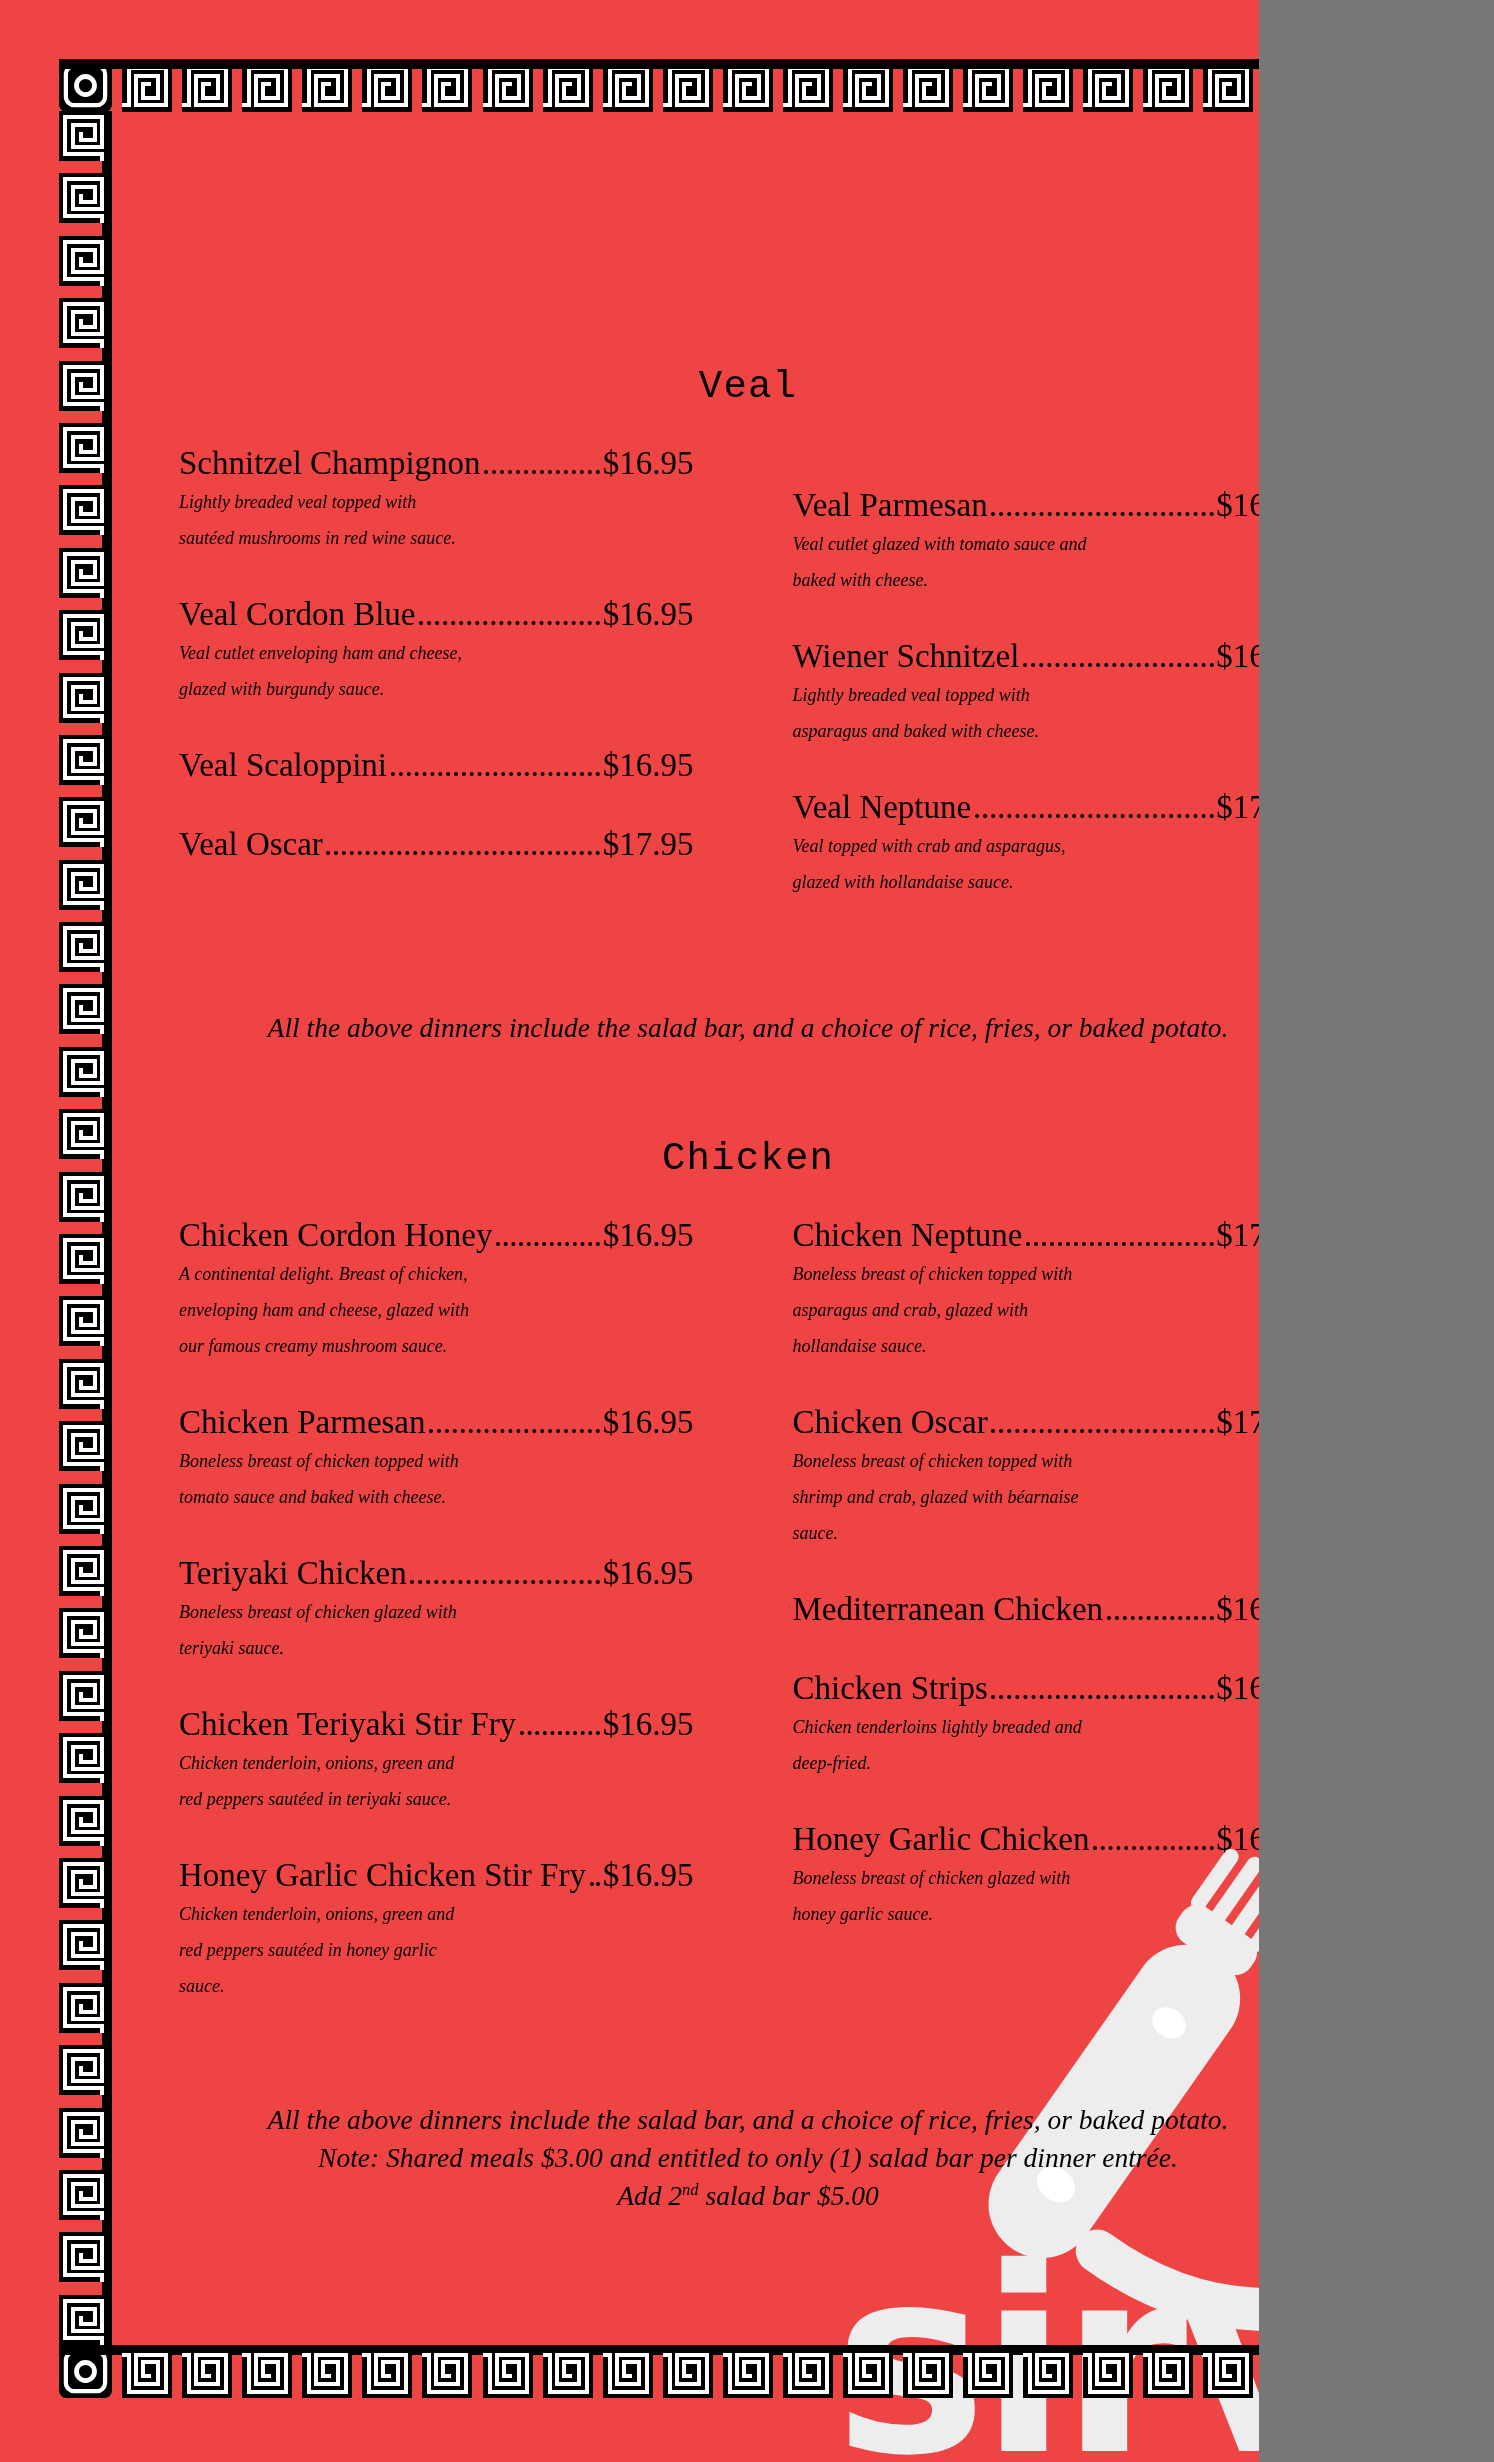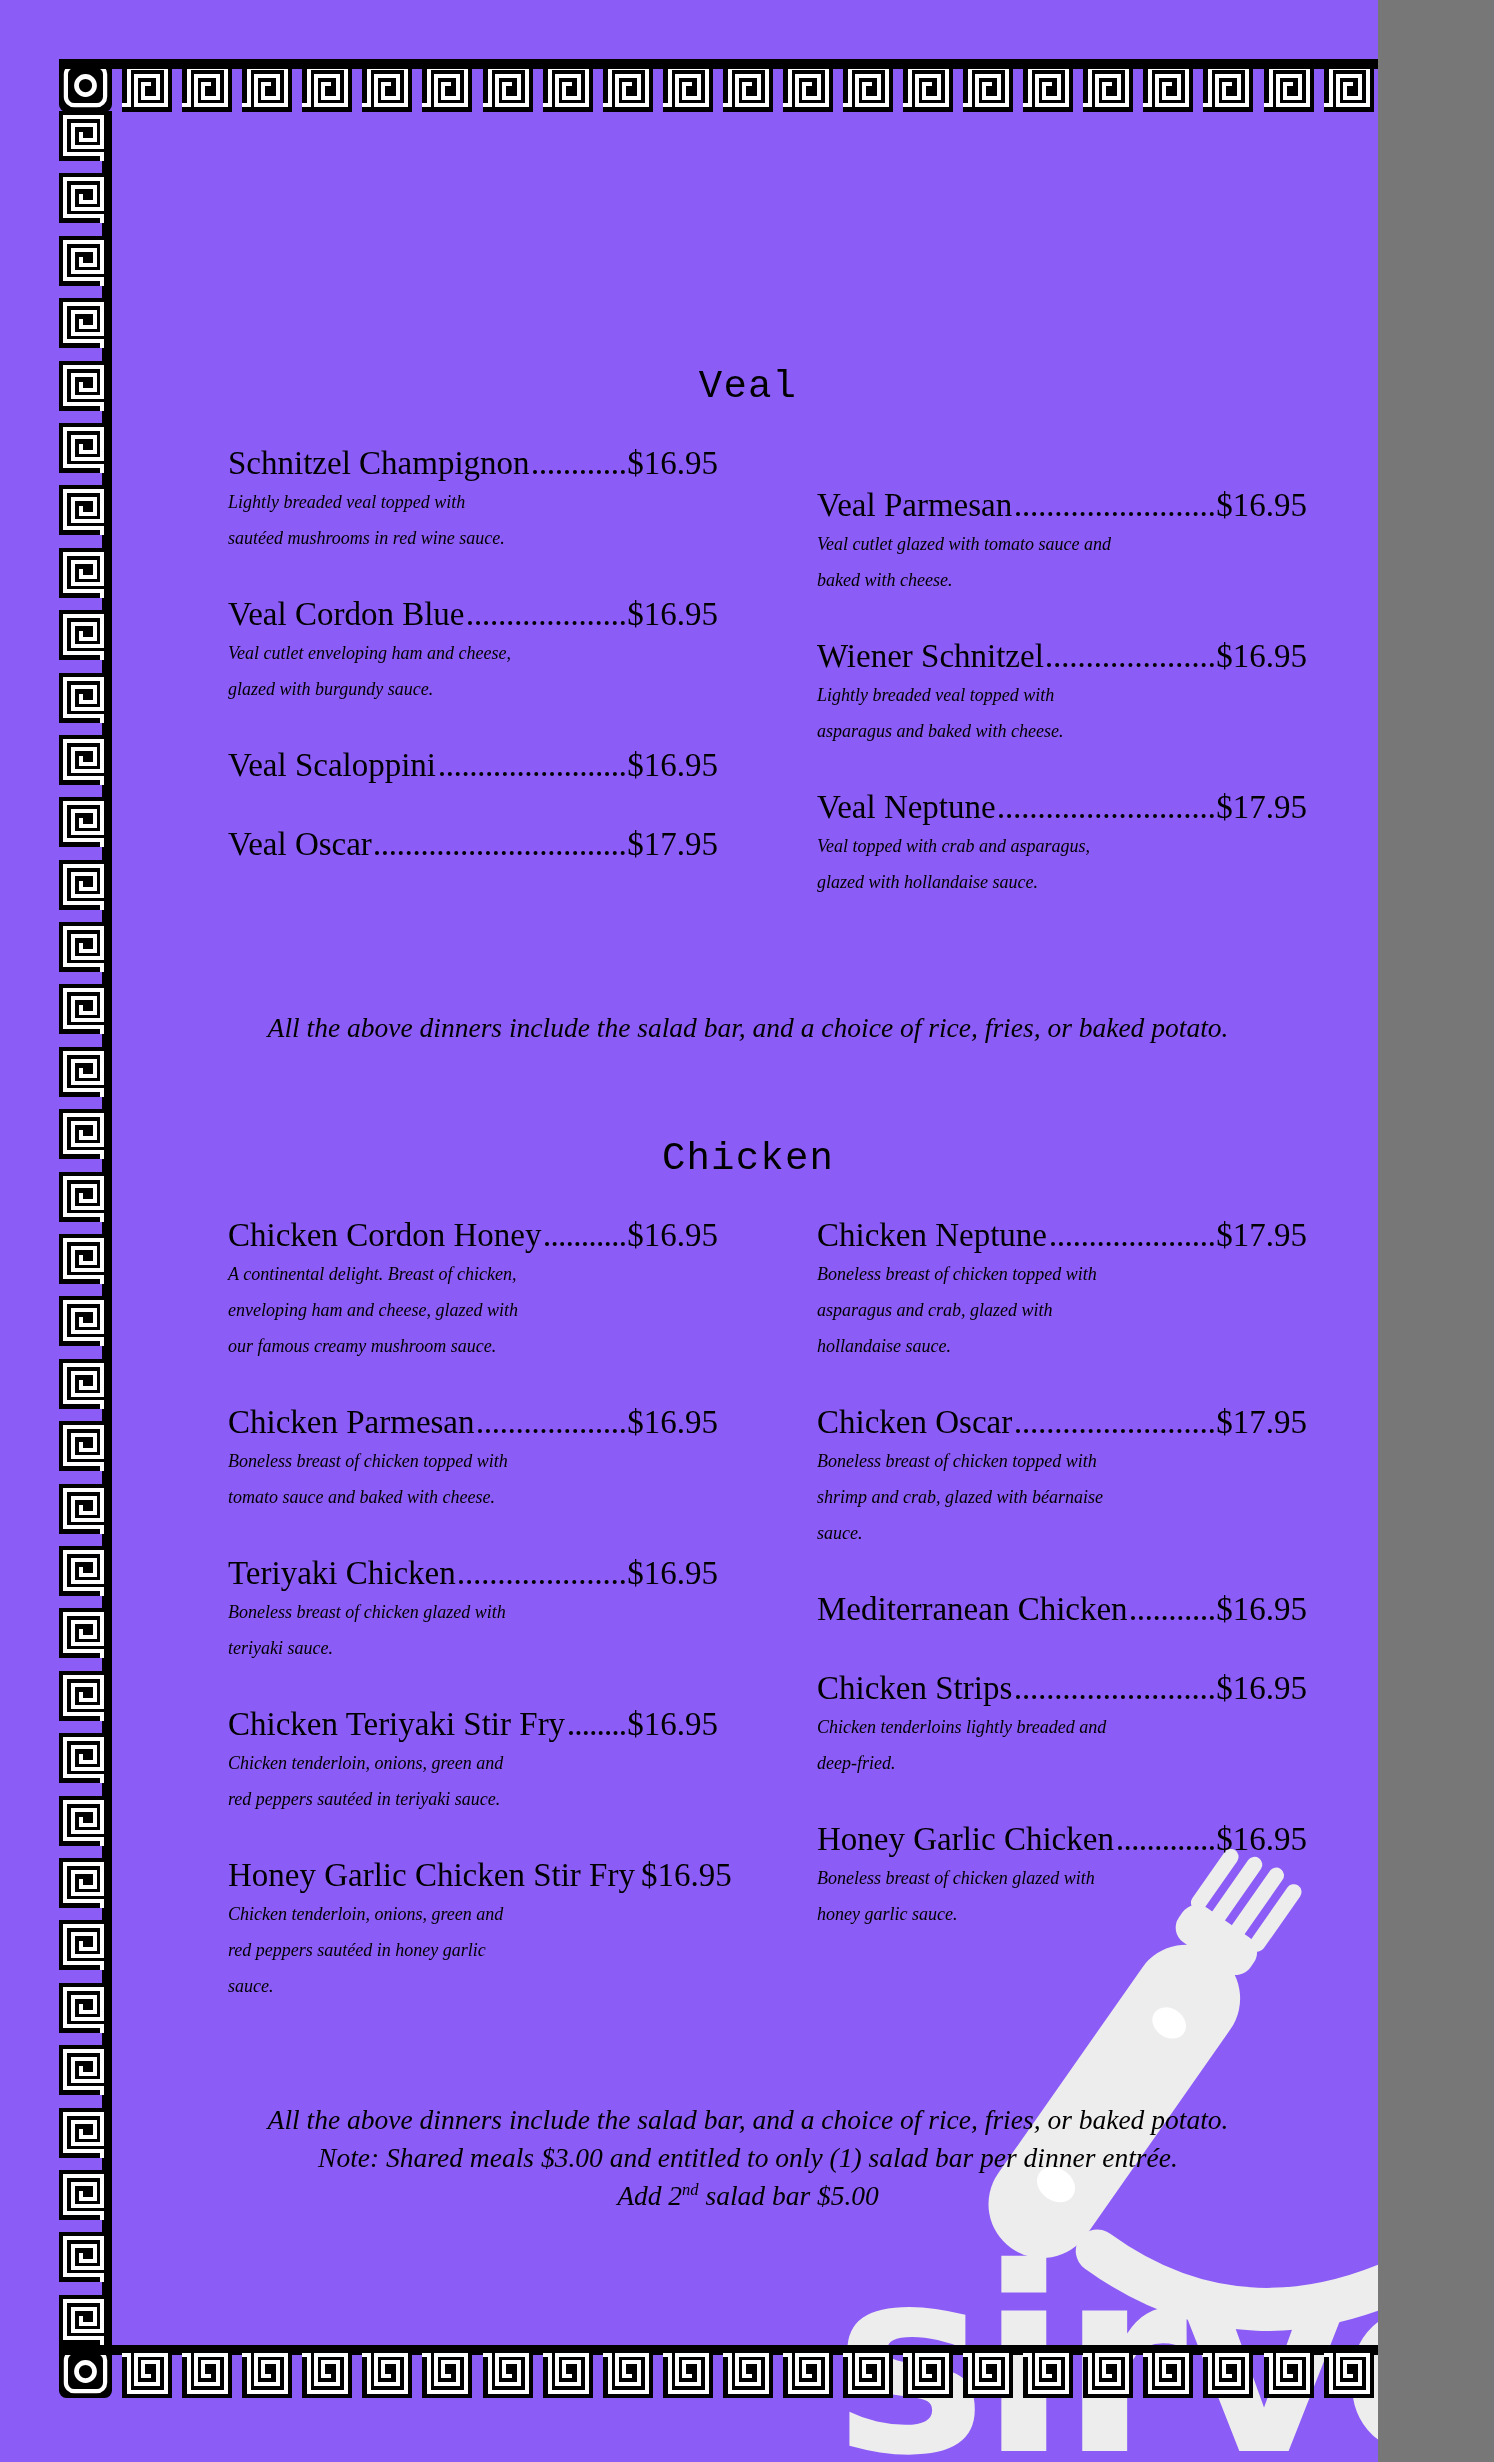--- a/index.html
+++ b/index.html
@@ -1,29 +1,29 @@
 <!DOCTYPE html>
 <html style="font-size:9.6px"><head>
 <meta charset="utf-8">
 <style>
   html,body{margin:0;padding:0;background:#777;}
-  .page{position:relative;width:1378px;height:2462px;background:#8b5cf6;overflow:hidden;
+  .page{position:relative;width:1259px;height:2462px;background:#ef4444;overflow:hidden;
         font-family:"Liberation Serif",serif;color:#000;}
   
   .wm-text{position:absolute;left:834px;top:2212px;z-index:0;
            font-family:"DejaVu Sans",sans-serif;font-weight:bold;
            font-size:257px;letter-spacing:-7.2px;color:#ededed;white-space:nowrap;}
   .wm-logo{position:absolute;left:0;top:0;z-index:0;}
   
   .content{position:absolute;left:111px;top:111px;width:1274px;z-index:1;}
   .section-title{font-family:"Liberation Mono","DejaVu Sans Mono",monospace;font-weight:400;
                  font-size:39px;letter-spacing:1.2px;text-align:center;margin:0 0 33px 0;}
   #sections section:nth-child(1) .section-title{margin-top:254px;}
   #sections section:nth-child(2) .section-title{margin-top:93px;}
-  .columns{display:flex;gap:99px;margin:0 78px 0 117px;}
+  .columns{display:flex;gap:99px;margin:0 78px 0 68px;}
   .col{flex:1 1 0;min-width:0;}
   .offset-down{margin-top:42px;}
   .menu-item{margin-bottom:37px;}
   .item-line{display:flex;align-items:baseline;font-size:33px;line-height:42px;white-space:nowrap;}
   .item-name,.item-price{flex:0 0 auto;}
   .leader{flex:1 1 0;min-width:0;border-bottom:4.8px dotted #000;align-self:flex-end;
           margin:0 2.4px 9.6px 3.6px;}
   .item-desc{font-style:italic;font-size:18px;line-height:36px;white-space:pre-line;max-width:486px;}
   .section-note{font-style:italic;font-size:27.5px;text-align:center;margin:75px 0 0 0;}
   .footer{margin-top:60px;text-align:center;font-style:italic;font-size:27.5px;line-height:38px;}

